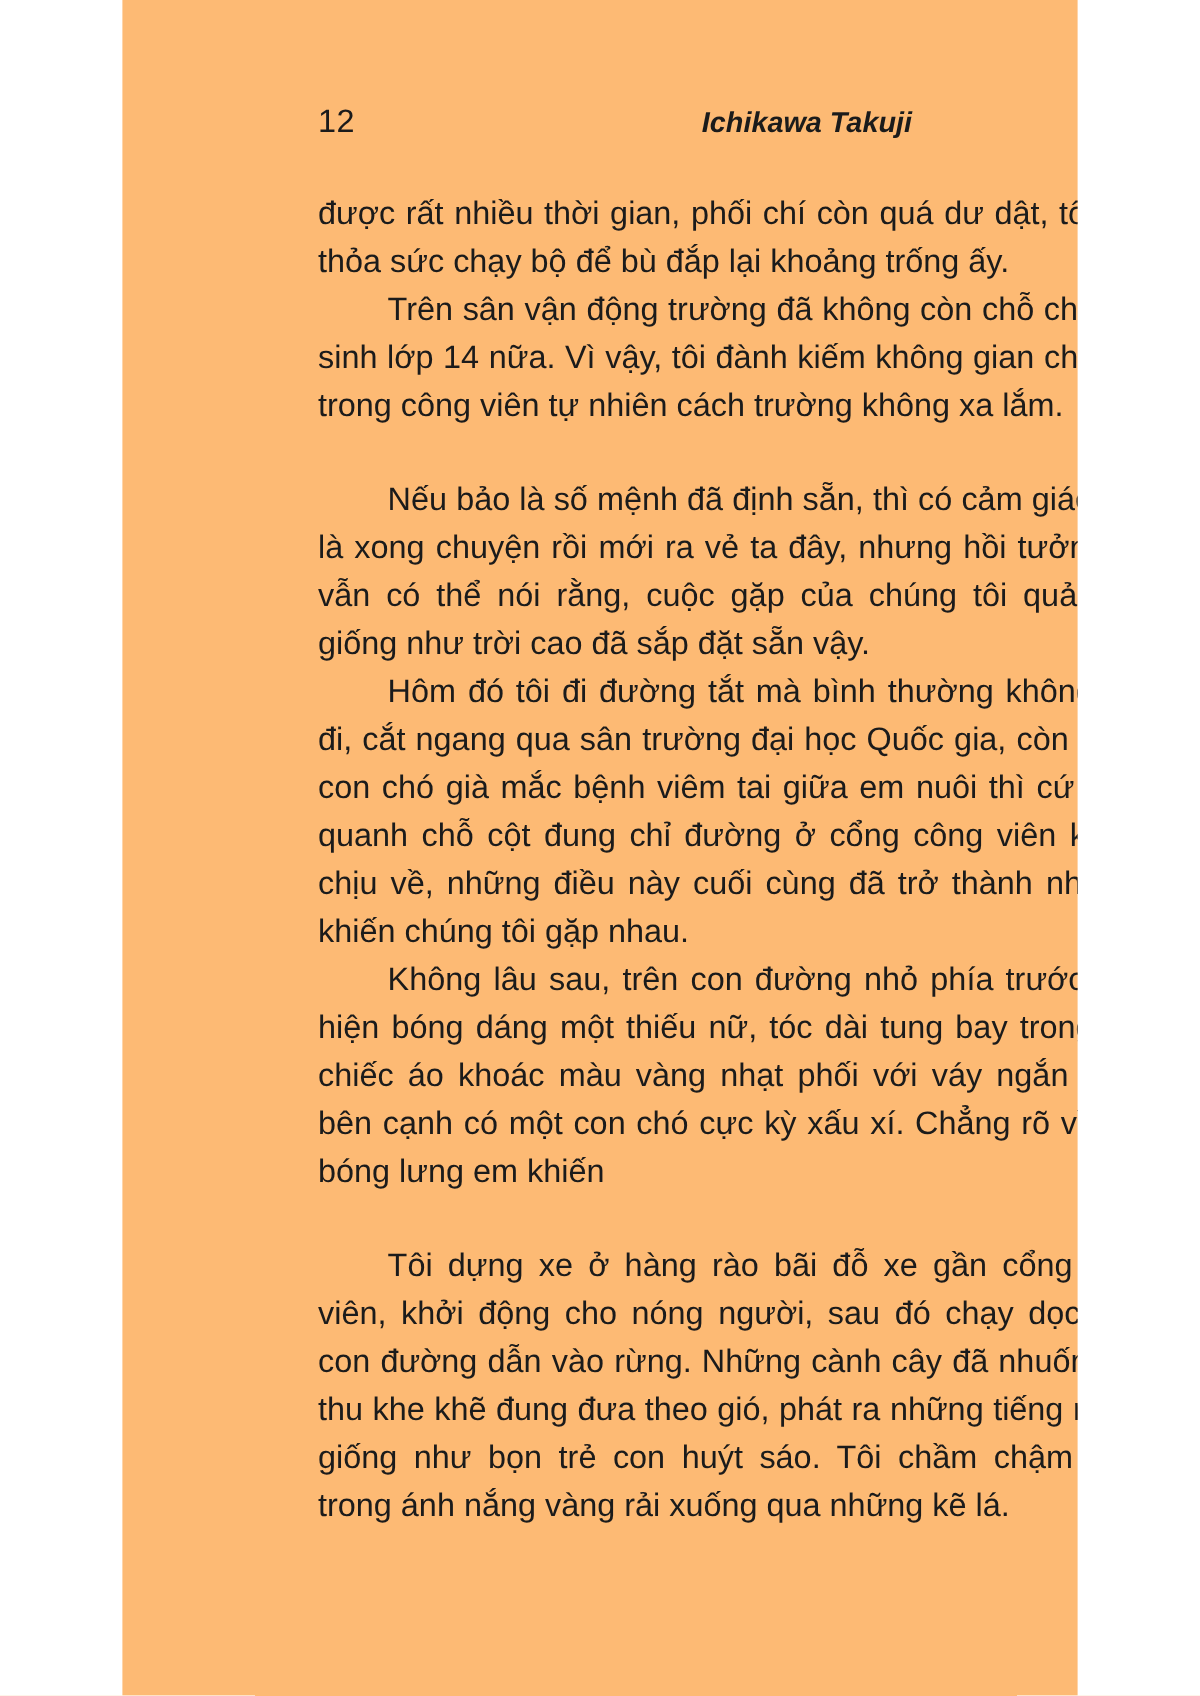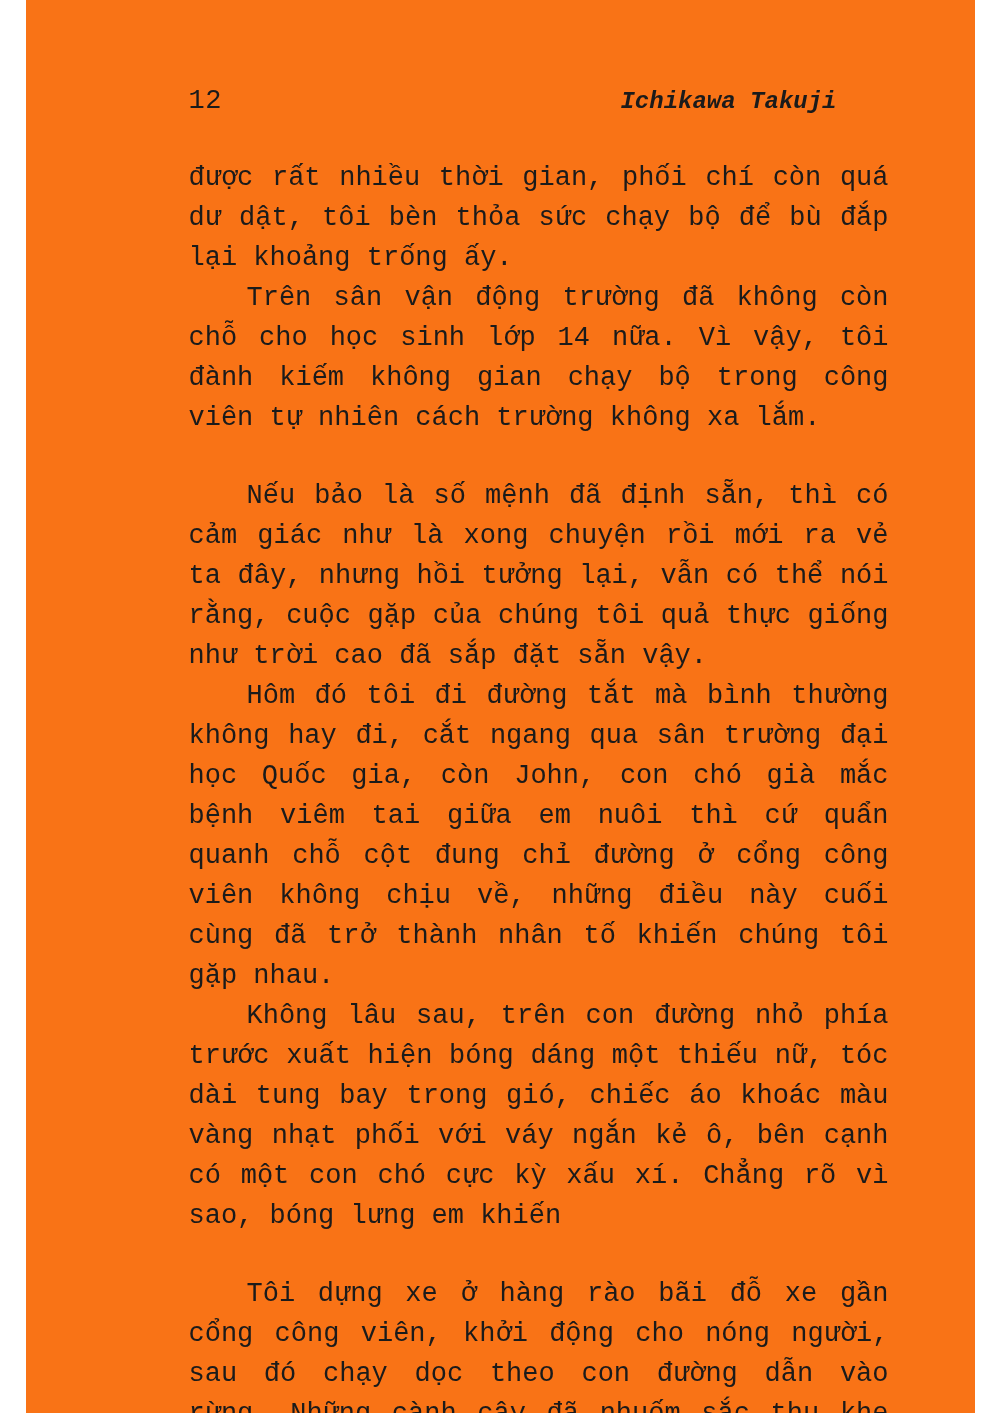--- a/index.html
+++ b/index.html
@@ -2,26 +2,26 @@
 <html><head>
 <meta charset="utf-8">
 <style>
   html, body {
     margin: 0;
     padding: 0;
     background: #ffffff;
   }
   .page {
     position: relative;
-    width: 949px;
+    width: 796px;
     height: 1413px;
     margin: 0 auto;
-    background: #f97316;
+    background: #fdba74;
     box-sizing: border-box;
-    font-family: Liberation Mono, monospace;
+    font-family: Liberation Sans, sans-serif;
     color: #1b1b1b;
     overflow: hidden;
   }
   .running-header {
     position: absolute;
     top: 86px;
     left: 163px;
     right: 138px;
     display: flex;
     justify-content: space-between;

